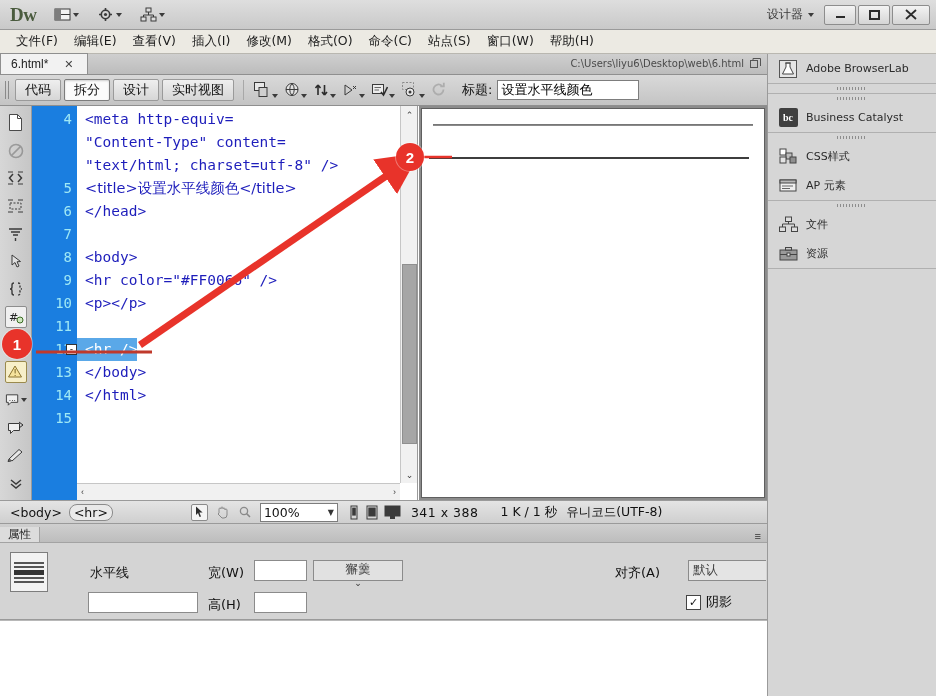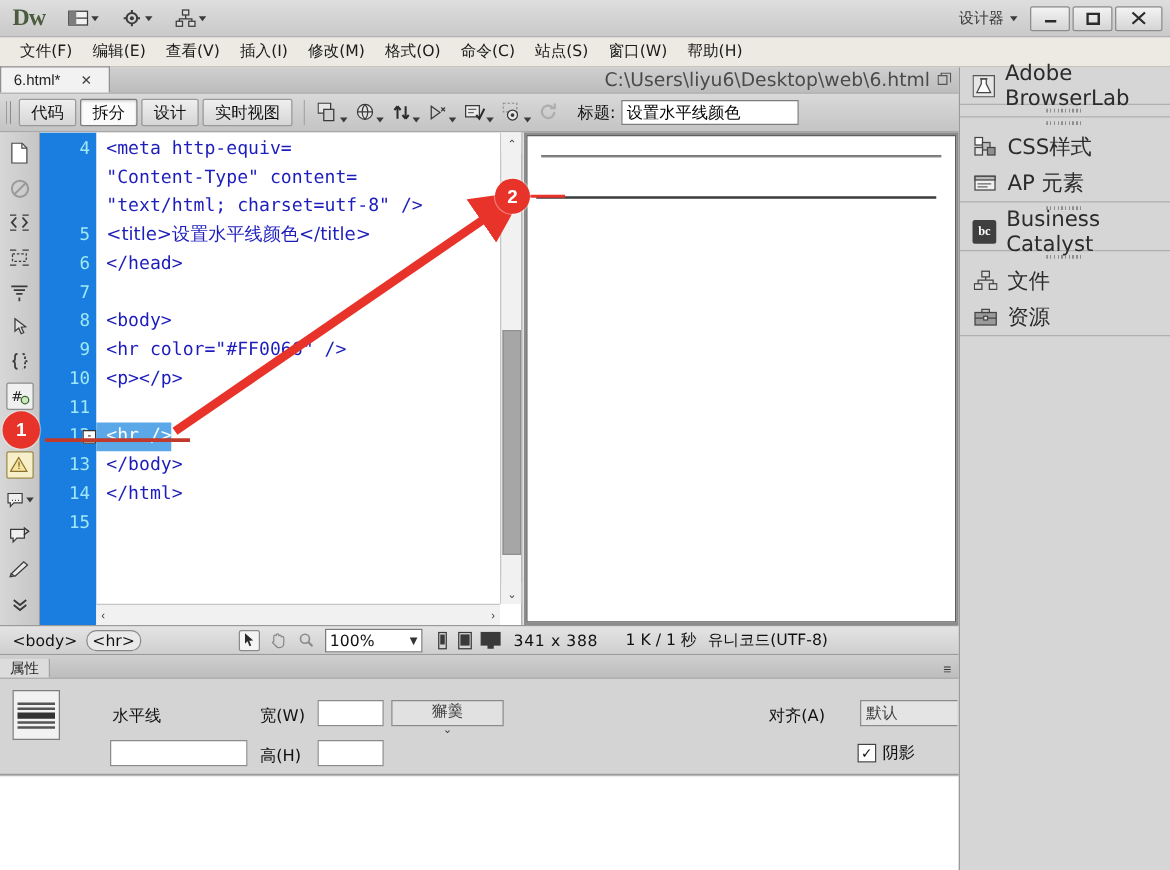--- a/index.html
+++ b/index.html
@@ -66,21 +66,21 @@
   .doctab{
     height:21px; min-width:88px; background:#f2f2f2;
     border:1px solid #8f8f8f; border-bottom:none;
     display:flex;align-items:center; padding:0 6px 0 10px; gap:16px;
     font-size:12px; color:#222;
   }
   .doctab .x{ font-size:11px;color:#444; }
   .pathbar{
     flex:1; height:21px; display:flex; align-items:center; justify-content:flex-end;
     padding-right:6px; gap:6px;
-    font-size:15px; color:#4a4a4a;
+    font-size:10px; color:#4a4a4a;
     font-family:"DejaVu Sans","Liberation Sans",sans-serif;
   }
 
   
   .viewbar{
     position:absolute; left:0; top:75px; width:767px; height:31px;
     background:linear-gradient(#d9d9d9,#c4c4c4);
     border-bottom:1px solid #8f8f8f;
     display:flex; align-items:center;
   }
@@ -239,21 +239,21 @@
   .rightdock{
     position:absolute; left:767px; top:54px; width:169px; height:642px;
     background:#d6d6d6; border-left:1px solid #9a9a9a;
   }
   .dock-group{ border-bottom:1px solid #b0b0b0; }
   .dock-handle{ height:9px; display:flex;align-items:center;justify-content:center; }
   .dock-handle span{ display:block;width:30px;height:3px;
     background:repeating-linear-gradient(to right,#8d8d8d 0 1px,transparent 1px 3px); }
   .dock-item{ height:29px; display:flex;align-items:center; gap:8px; padding-left:10px; }
   .dock-item .ic{ width:20px;height:20px;display:flex;align-items:center;justify-content:center; }
-  .dock-item .tx{ font-size:17px;color:#2b2b2b;
+  .dock-item .tx{ font-size:11px;color:#2b2b2b;
     font-family:"DejaVu Sans","Liberation Sans",sans-serif; }
   .bc-badge{ width:19px;height:19px;background:#3f3f3f;color:#fff;border-radius:2px;
              display:flex;align-items:center;justify-content:center;font-size:10px;font-weight:bold;
              font-family:"Liberation Serif",serif; }
 
   
   .bottomarea{
     position:absolute; left:0; top:620px; width:767px; height:76px; background:#ffffff;
     border-top:1px solid #b8b8b8;
   }
@@ -709,20 +709,32 @@
           <span></span>
         </div>
     </div>
 
     <div class="dock-group">
       <div class="dock-handle">
           <span></span>
         </div>
       <div class="dock-item">
         <span class="ic">
+          <span class="bc-badge">bc</span>
+        </span>
+        <span class="tx">Business Catalyst</span>
+      </div>
+    </div>
+
+    <div class="dock-group">
+      <div class="dock-handle">
+          <span></span>
+        </div>
+      <div class="dock-item">
+        <span class="ic">
           <svg width="18" height="17" viewBox="0 0 18 17">
               <rect x="1" y="1" width="6" height="6" fill="#fff" stroke="#444"></rect>
               <rect x="7" y="5" width="6" height="6" fill="#bdbdbd" stroke="#444"></rect>
               <rect x="1" y="9" width="6" height="6" fill="#e4e4e4" stroke="#444"></rect>
               <rect x="11" y="9" width="6" height="6" fill="#8f8f8f" stroke="#444"></rect>
             </svg>
         </span>
         <span class="tx">CSS样式</span>
       </div>
       <div class="dock-item">
@@ -737,32 +749,20 @@
         <span class="tx">AP 元素</span>
       </div>
     </div>
 
     <div class="dock-group">
       <div class="dock-handle">
           <span></span>
         </div>
       <div class="dock-item">
         <span class="ic">
-          <span class="bc-badge">bc</span>
-        </span>
-        <span class="tx">Business Catalyst</span>
-      </div>
-    </div>
-
-    <div class="dock-group">
-      <div class="dock-handle">
-          <span></span>
-        </div>
-      <div class="dock-item">
-        <span class="ic">
           <svg width="19" height="17" viewBox="0 0 19 17">
               <rect x="6.5" y="1" width="6" height="4.5" fill="#ddd" stroke="#444"></rect>
               <rect x="0.5" y="11" width="6" height="4.5" fill="#ddd" stroke="#444"></rect>
               <rect x="12.5" y="11" width="6" height="4.5" fill="#ddd" stroke="#444"></rect>
               <path d="M9.5 5.5 v2.5 M3.5 11 v-3 h12 v3" fill="none" stroke="#444"></path>
             </svg>
         </span>
         <span class="tx">文件</span>
       </div>
       <div class="dock-item">

